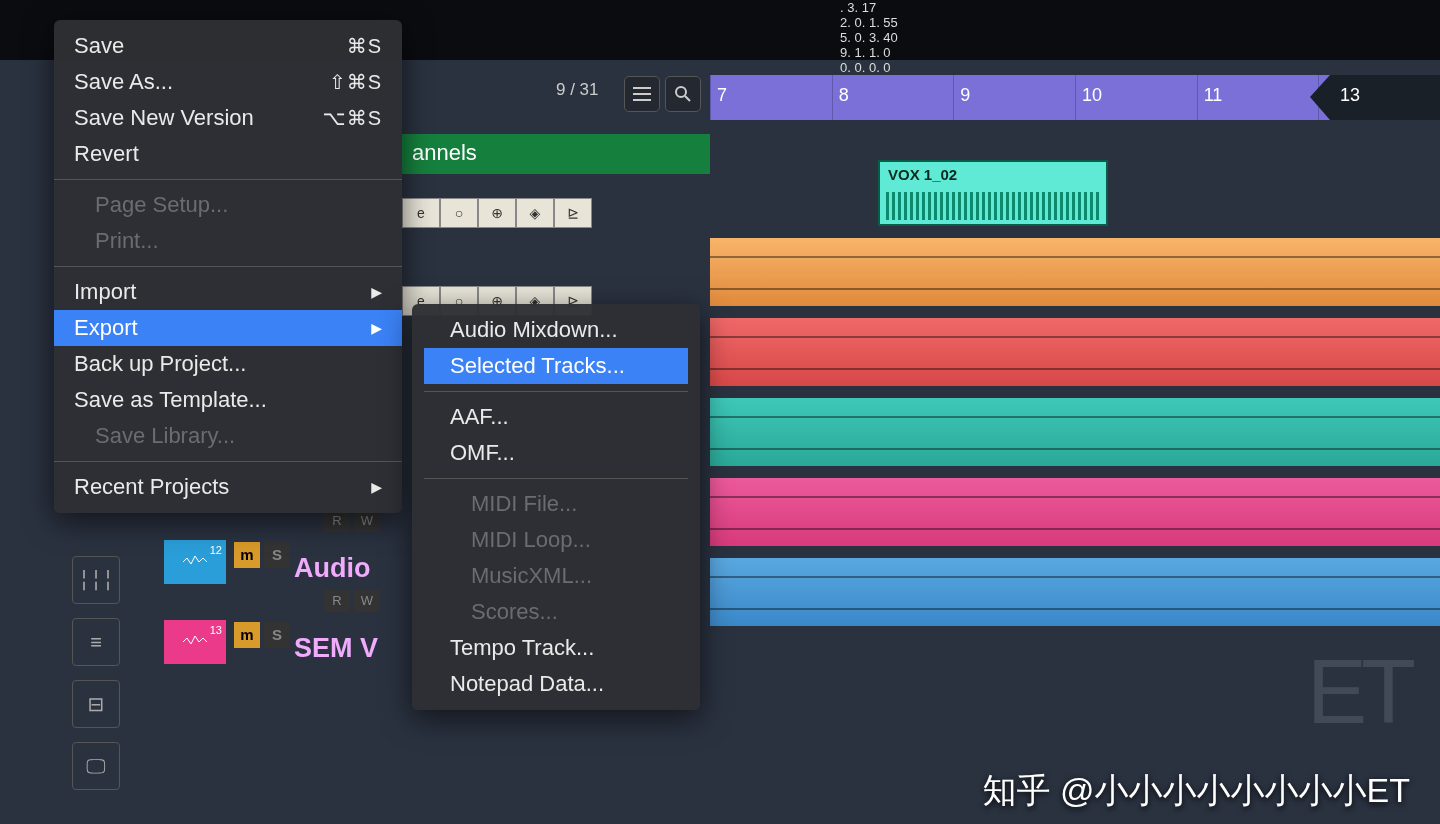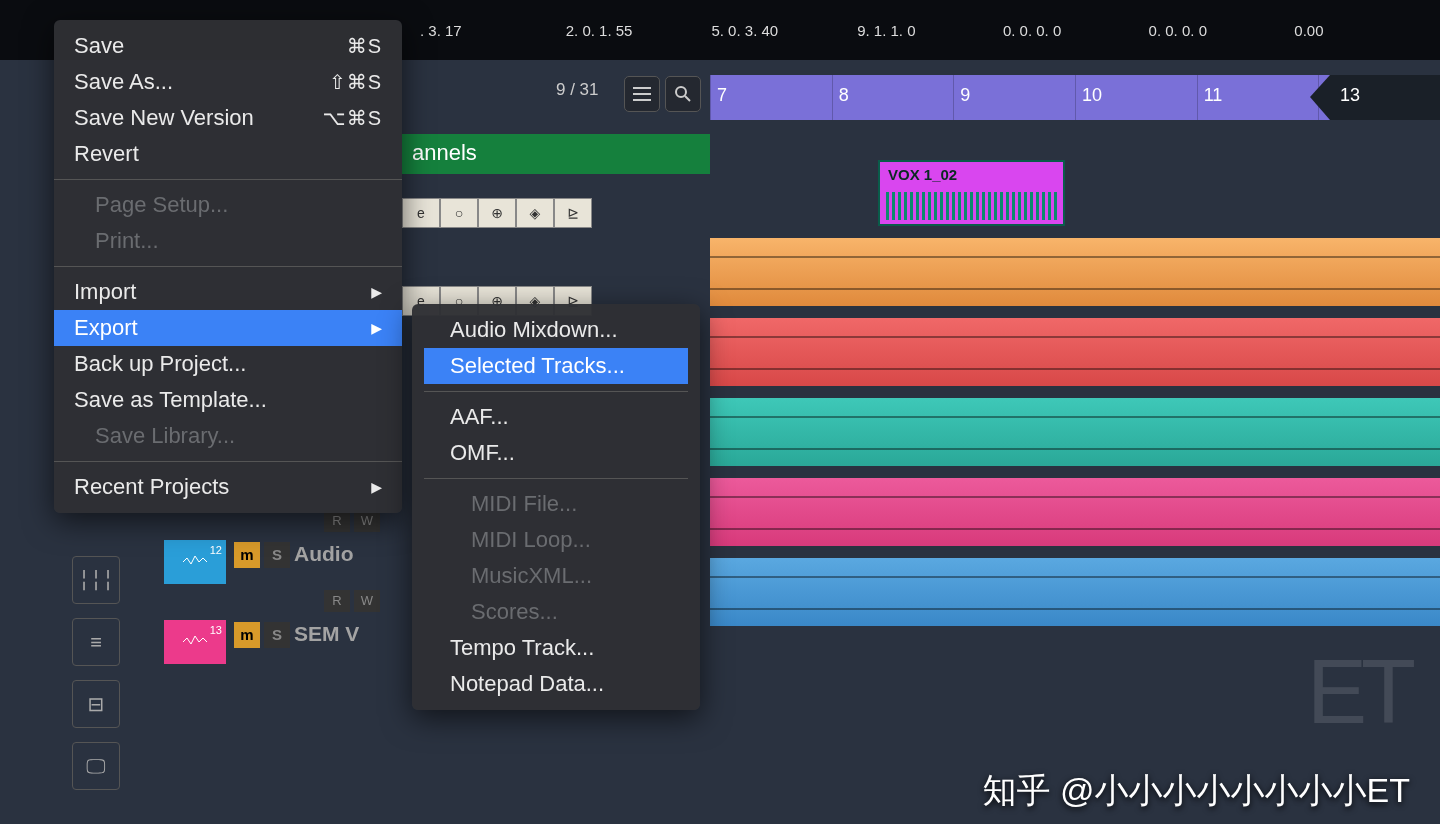--- a/index.html
+++ b/index.html
@@ -1,38 +1,38 @@
 <!DOCTYPE html>
 <html><head>
 <meta charset="utf-8">
 <style>
 * { margin:0; padding:0; box-sizing:border-box; font-family:-apple-system,Helvetica,Arial,sans-serif; }
 body { width:1440px; height:824px; background:#2a3240; overflow:hidden; position:relative; color:#fff; }
 
-.top-bar { position:absolute; top:0; left:0; right:0; height:60px; background:#0a0c10; display:flex; align-items:center; padding-left:420px; font-size:15px; color:#ddd; }
+.top-bar { position:absolute; top:0; left:0; right:0; height:60px; background:#0a0c10; display:flex; align-items:center; padding-left:420px; font-size:13px; color:#ddd;flex-direction:column; }
 .top-val { width:180px; text-align:left; }
 
 .ruler { position:absolute; top:75px; left:710px; right:0; height:45px; background:#7a70d8; display:flex; }
 .ruler-mark { flex:1; border-left:1px solid rgba(0,0,0,.2); padding:10px 6px; color:#fff; font-size:18px; position:relative; }
 .ruler-end { position:absolute; top:75px; left:1330px; width:110px; height:45px; background:#1a2028; padding:10px; font-size:18px; }
 .ruler-end::before { content:""; position:absolute; left:-20px; top:0; border-top:22px solid transparent; border-bottom:23px solid transparent; border-right:20px solid #1a2028; }
 
 .channel-hdr { position:absolute; top:134px; left:402px; width:308px; height:40px; background:#15803d; color:#fff; font-size:22px; padding:6px 10px; }
 .counter { position:absolute; top:80px; left:556px; font-size:17px; color:#ccc; }
 .icon-btn { position:absolute; width:36px; height:36px; background:#242830; border:1px solid #555; border-radius:5px; display:flex; align-items:center; justify-content:center; }
 .list-icon { top:76px; left:624px; }
 .search-icon { top:76px; left:665px; }
 
 .tool-row { position:absolute; left:402px; height:34px; display:flex; gap:0; }
 .tool-row.r1 { top:198px; }
 .tool-row.r2 { top:286px; }
 .tb { width:38px; height:30px; background:#e8e4d8; border:1px solid #888; display:flex; align-items:center; justify-content:center; font-size:14px; color:#333; }
 
 .tracks { position:absolute; top:160px; left:710px; right:0; }
-.clip { position:absolute; left:168px; top:0; width:187px; height:66px; background:#d946ef; border:2px solid #0a5c4a; padding:4px 8px; font-size:15px; color:#0a2a20; font-weight:bold; }
+.clip { position:absolute; left:168px; top:0; width:230px; height:66px; background:#5eead4; border:2px solid #0a5c4a; padding:4px 8px; font-size:15px; color:#0a2a20; font-weight:bold; }
 .clip-wave { position:absolute; bottom:4px; left:6px; right:6px; height:28px; background:repeating-linear-gradient(90deg,#0d8a6e 0 3px,transparent 3px 6px); }
 .track { position:absolute; left:0; right:0; height:68px; }
 .t-orange { top:78px; background:linear-gradient(#f8b46a,#e08a3c); }
 .t-red { top:158px; background:linear-gradient(#f06868,#d84848); }
 .t-teal { top:238px; background:linear-gradient(#3ec8b8,#2aa898); }
 .t-pink { top:318px; background:linear-gradient(#ec5a9b,#d83a7b); }
 .t-blue { top:398px; background:linear-gradient(#5aa8e0,#3a88c8); }
 .wave-line { position:absolute; left:0; right:0; height:2px; background:rgba(0,0,0,.4); }
 
 .side-tools { position:absolute; left:72px; top:556px; width:60px; }
@@ -40,21 +40,21 @@
 
 .track-list { position:absolute; left:164px; top:506px; width:240px; }
 .tl-row { height:74px; position:relative; margin-bottom:6px; }
 .tl-thumb { position:absolute; top:34px; left:0; width:62px; height:44px; display:flex; align-items:center; justify-content:center; color:#fff; font-size:13px; }
 .tl-thumb.blue { background:#2a9ed8; }
 .tl-thumb.pink { background:#ec3a8b; }
 .tl-num { position:absolute; right:4px; top:4px; font-size:11px; }
 .tl-btns { position:absolute; top:36px; left:70px; display:flex; gap:4px; }
 .tl-m { width:26px; height:26px; background:#d89a2a; color:#000; text-align:center; line-height:26px; font-weight:bold; font-size:15px; }
 .tl-s { width:26px; height:26px; background:#333; color:#888; text-align:center; line-height:26px; font-weight:bold; font-size:15px; }
-.tl-name { position:absolute; top:36px; left:130px; color:#a3a3a3; font-size:21px; font-weight:bold; }
+.tl-name { position:absolute; top:47px; left:130px; color:#f0abfc; font-size:27px; font-weight:bold; }
 .tl-rw { position:absolute; top:4px; left:160px; display:flex; gap:4px; }
 .tl-rw span { width:26px; height:22px; background:#333; color:#888; text-align:center; line-height:22px; font-size:13px; }
 
 .menu { position:absolute; top:20px; left:54px; width:348px; background:rgba(46,48,52,.97); border-radius:6px; box-shadow:0 8px 30px rgba(0,0,0,.6); padding:8px 0; font-size:22px; }
 .menu-item { display:flex; justify-content:space-between; align-items:center; padding:5px 20px; color:#eaeaea; cursor:default; }
 .menu-item.disabled { color:#6a6c70;margin-left:21px; }
 .menu-item.hl { background:#3b82f6; color:#fff; }
 .menu-sep { height:1px; background:#555; margin:7px 0; }
 .menu-item .sc { font-size:20px; letter-spacing:1px; }
 .arrow { font-size:14px; }

